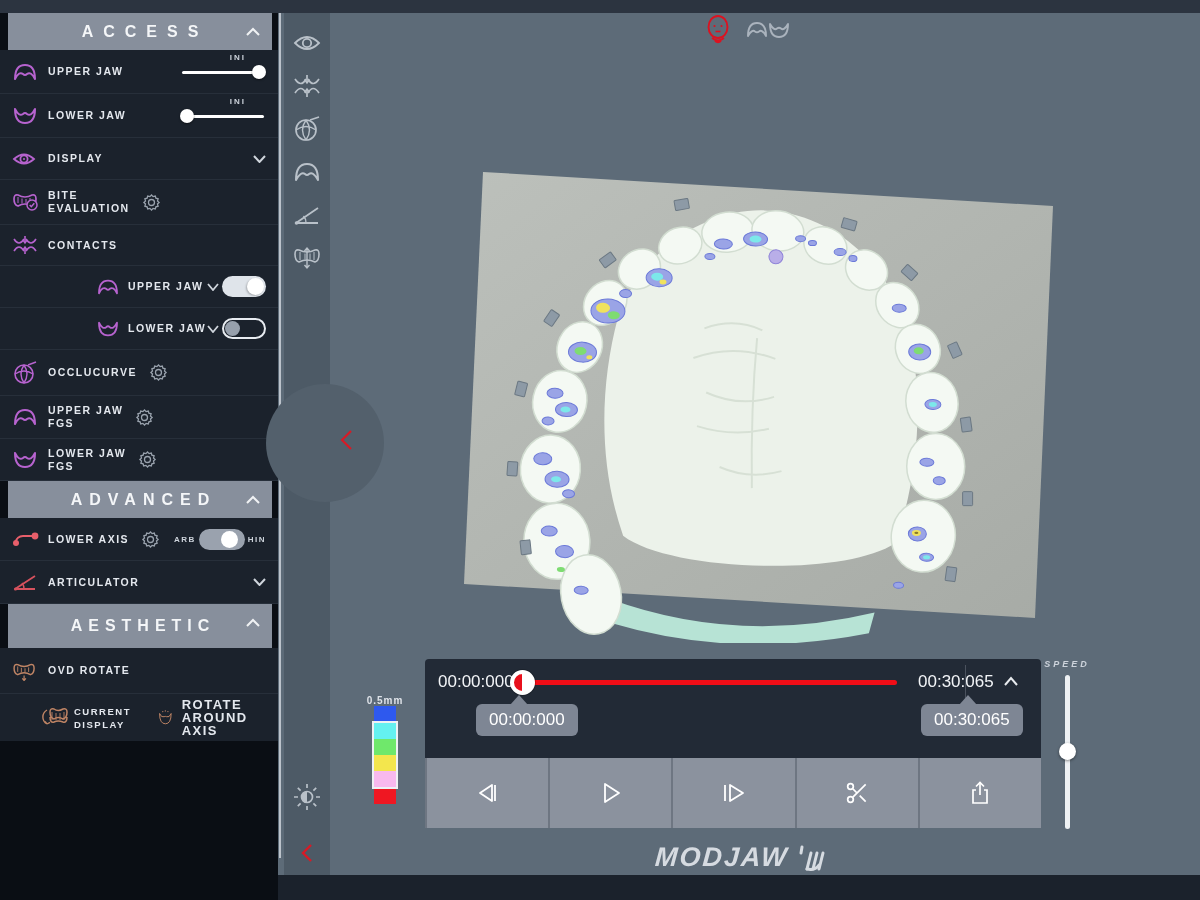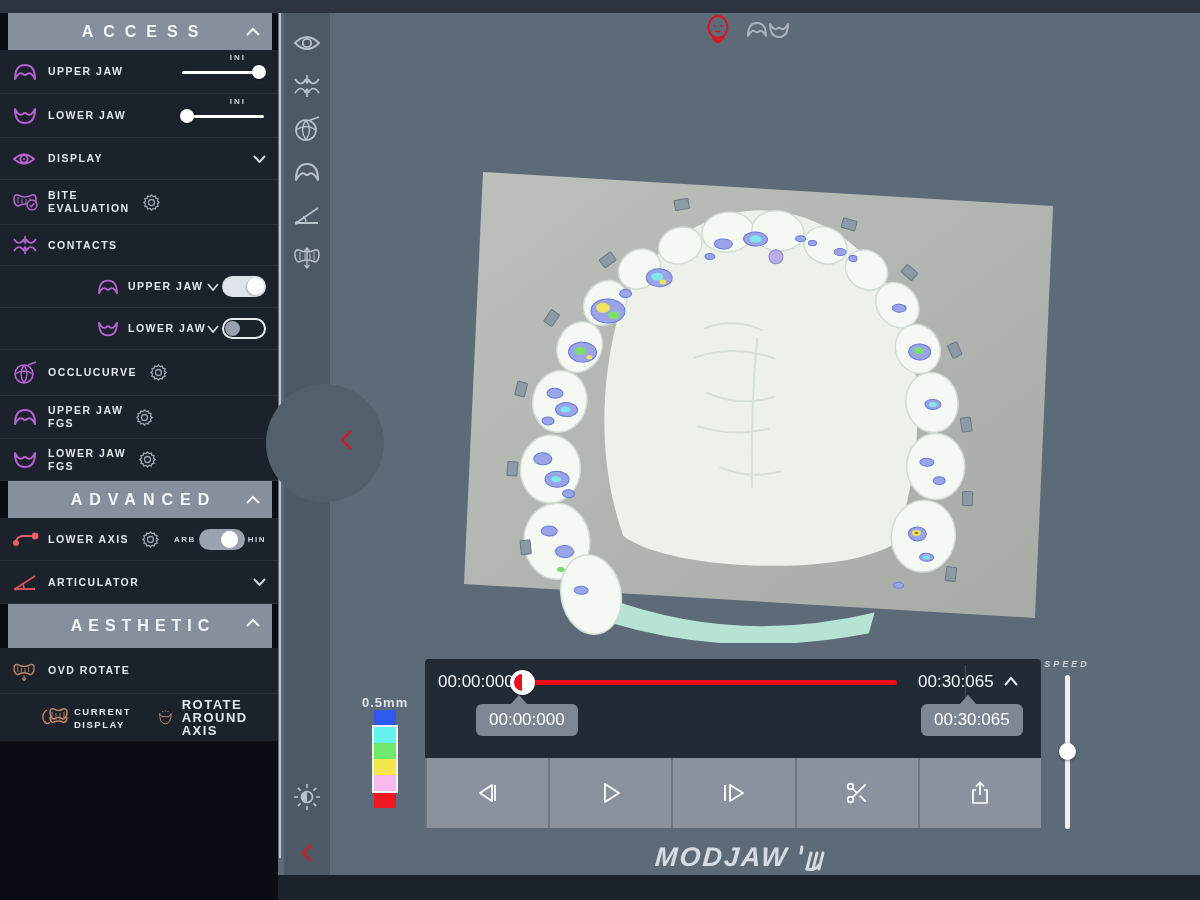--- a/index.html
+++ b/index.html
@@ -50,21 +50,21 @@
   .tb-back { position:absolute; top:818px; }
 
   .bulge { position:absolute; left:266px; top:384px; width:118px; height:118px; border-radius:50%; background:#53606c; }
   .bulge-chev { position:absolute; left:340px; top:429px; }
 
   
   .vp-icons { position:absolute; left:704px; top:15px; display:flex; align-items:center; gap:14px; }
 
   
   .legend { position:absolute; left:362px; top:695px; width:46px; }
-  .legend .ltxt { font-size:13px; font-weight:bold; letter-spacing:1px; color:#dfe3e9; text-align:center; }
+  .legend .ltxt { font-size:10px; font-weight:bold; letter-spacing:1px; color:#dfe3e9; text-align:center; }
   .legend .blocks { width:26px; margin:0 auto; }
   .legend .blk { width:22px; height:15px; margin:0 auto; }
   .legend .wbox { background:#eef1f4; padding:2px; width:26px; }
   .legend .wbox .blk { width:22px; height:16px; }
 
   
   .tl { position:absolute; left:425px; top:659px; width:616px; height:169px; background:#222a36; border-radius:4px; }
   .tl-row1 { position:relative; height:98px; }
   .tl-time { position:absolute; top:13px; color:#f2f4f7; font-size:17px; }
   .tl-start { left:13px; } .tl-end { left:493px; }

